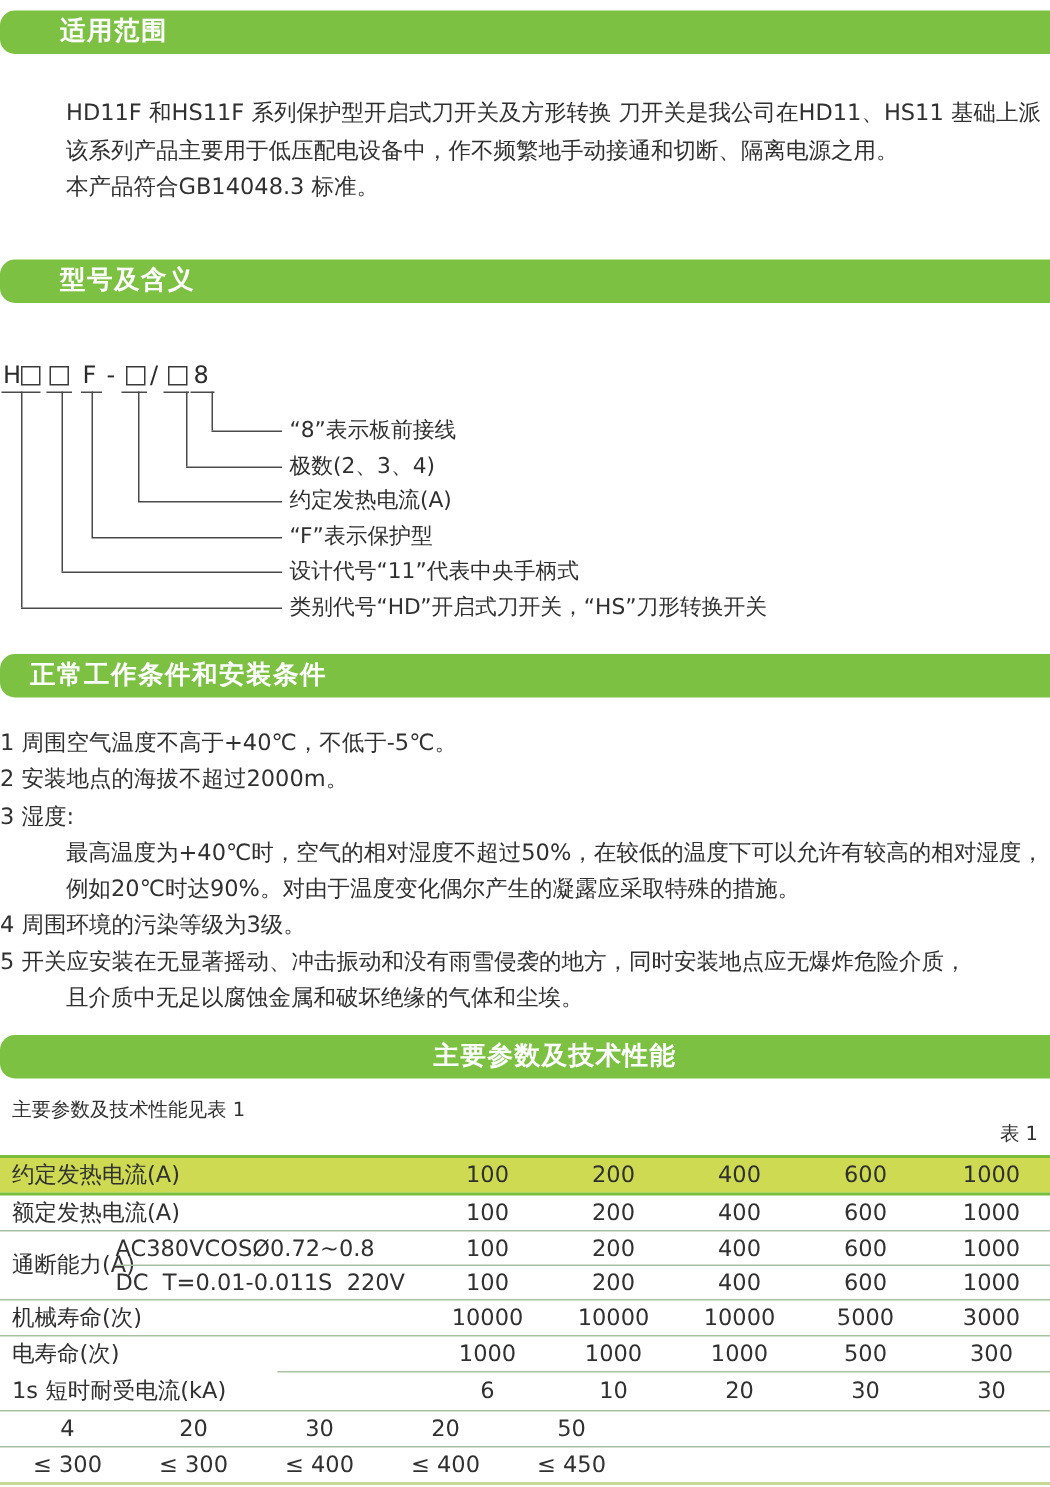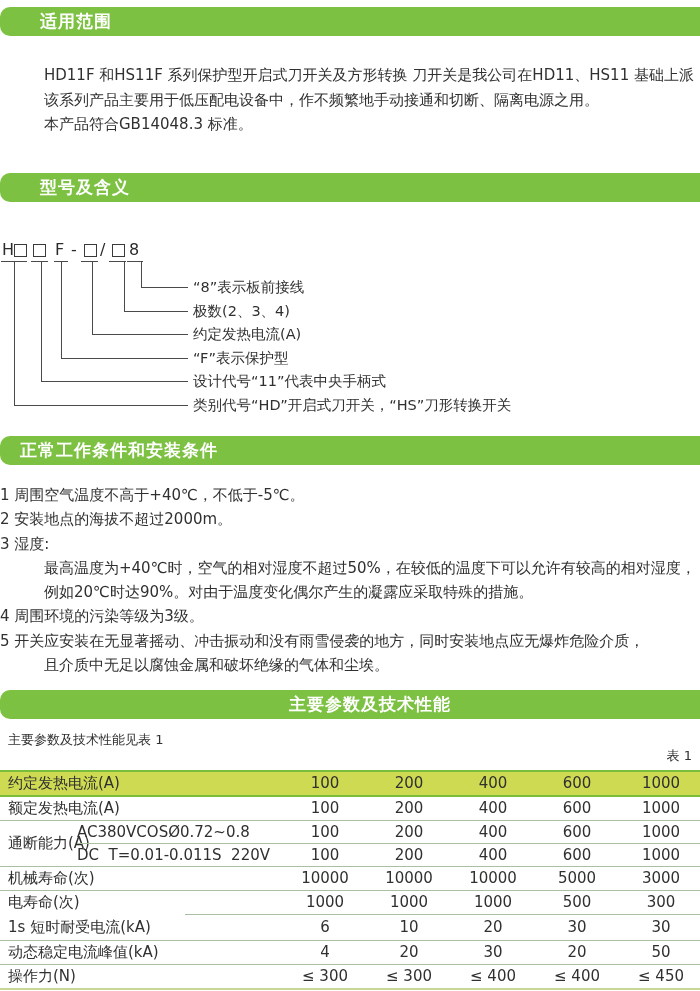--- a/index.html
+++ b/index.html
@@ -194,31 +194,29 @@
     <div class="lab">1s 短时耐受电流(kA)</div>
     <div class="val">6</div>
     <div class="val">10</div>
     <div class="val">20</div>
     <div class="val">30</div>
     <div class="val">30</div>
   </div>
   <div class="thin"></div>
 
   <div class="trow">
-    <div class="lab">动态稳定电流峰值(kA)</div>
     <div class="val">4</div>
     <div class="val">20</div>
     <div class="val">30</div>
     <div class="val">20</div>
     <div class="val">50</div>
   </div>
   <div class="thin"></div>
 
   <div class="trow">
-    <div class="lab">操作力(N)</div>
     <div class="val">≤ 300</div>
     <div class="val">≤ 300</div>
     <div class="val">≤ 400</div>
     <div class="val">≤ 400</div>
     <div class="val">≤ 450</div>
   </div>
   <div class="yline"></div>
 </div>
 
 </body></html>

